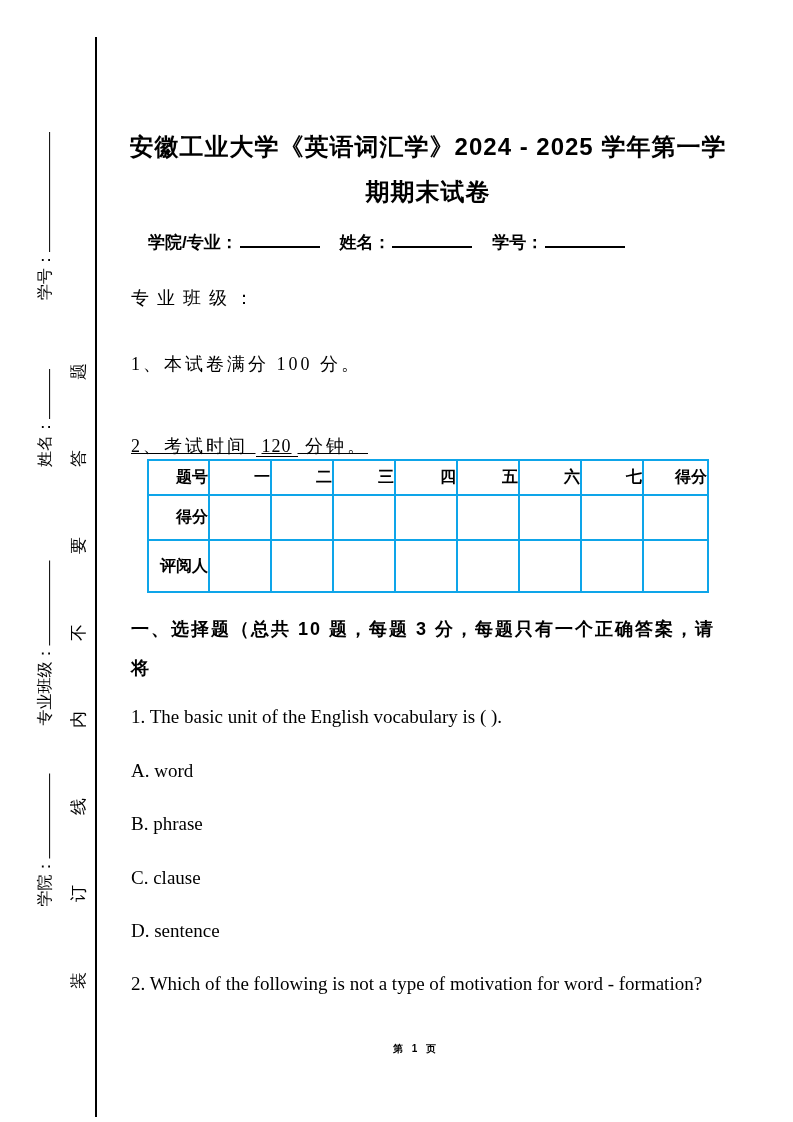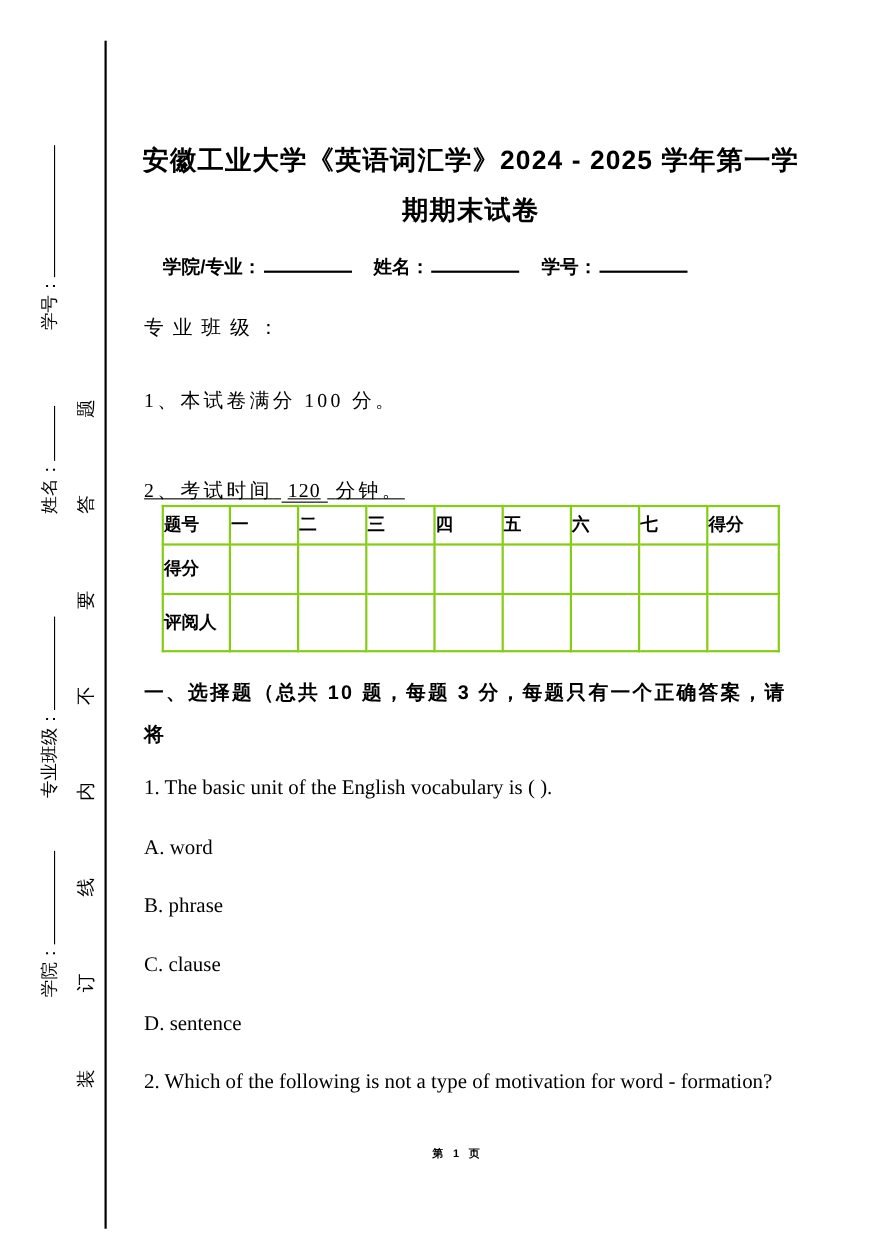--- a/index.html
+++ b/index.html
@@ -77,21 +77,21 @@
   .note-2 .u-val {
     border-bottom: 1px solid #000;
     padding: 0 6px; letter-spacing: 1px;
   }
 
   table.score-table {
     position: absolute; left: 147px; top: 459px;
     border-collapse: collapse; table-layout: fixed;
   }
   table.score-table td {
-    border: 2px solid #84cc16; text-align: left; vertical-align: middle;
+    border: 2px solid #0ea5e9; text-align: right; vertical-align: middle;
     font-family: "Liberation Sans", sans-serif;
     font-weight: bold; font-size: 16px; padding: 0;
   }
   table.score-table col.c-label { width: 61px; }
   table.score-table col.c-num { width: 62px; }
   table.score-table col.c-score { width: 65px; }
   table.score-table tr.r-head td { height: 33px; }
   table.score-table tr.r-score td { height: 43px; }
   table.score-table tr.r-grader td { height: 50px; }
 

